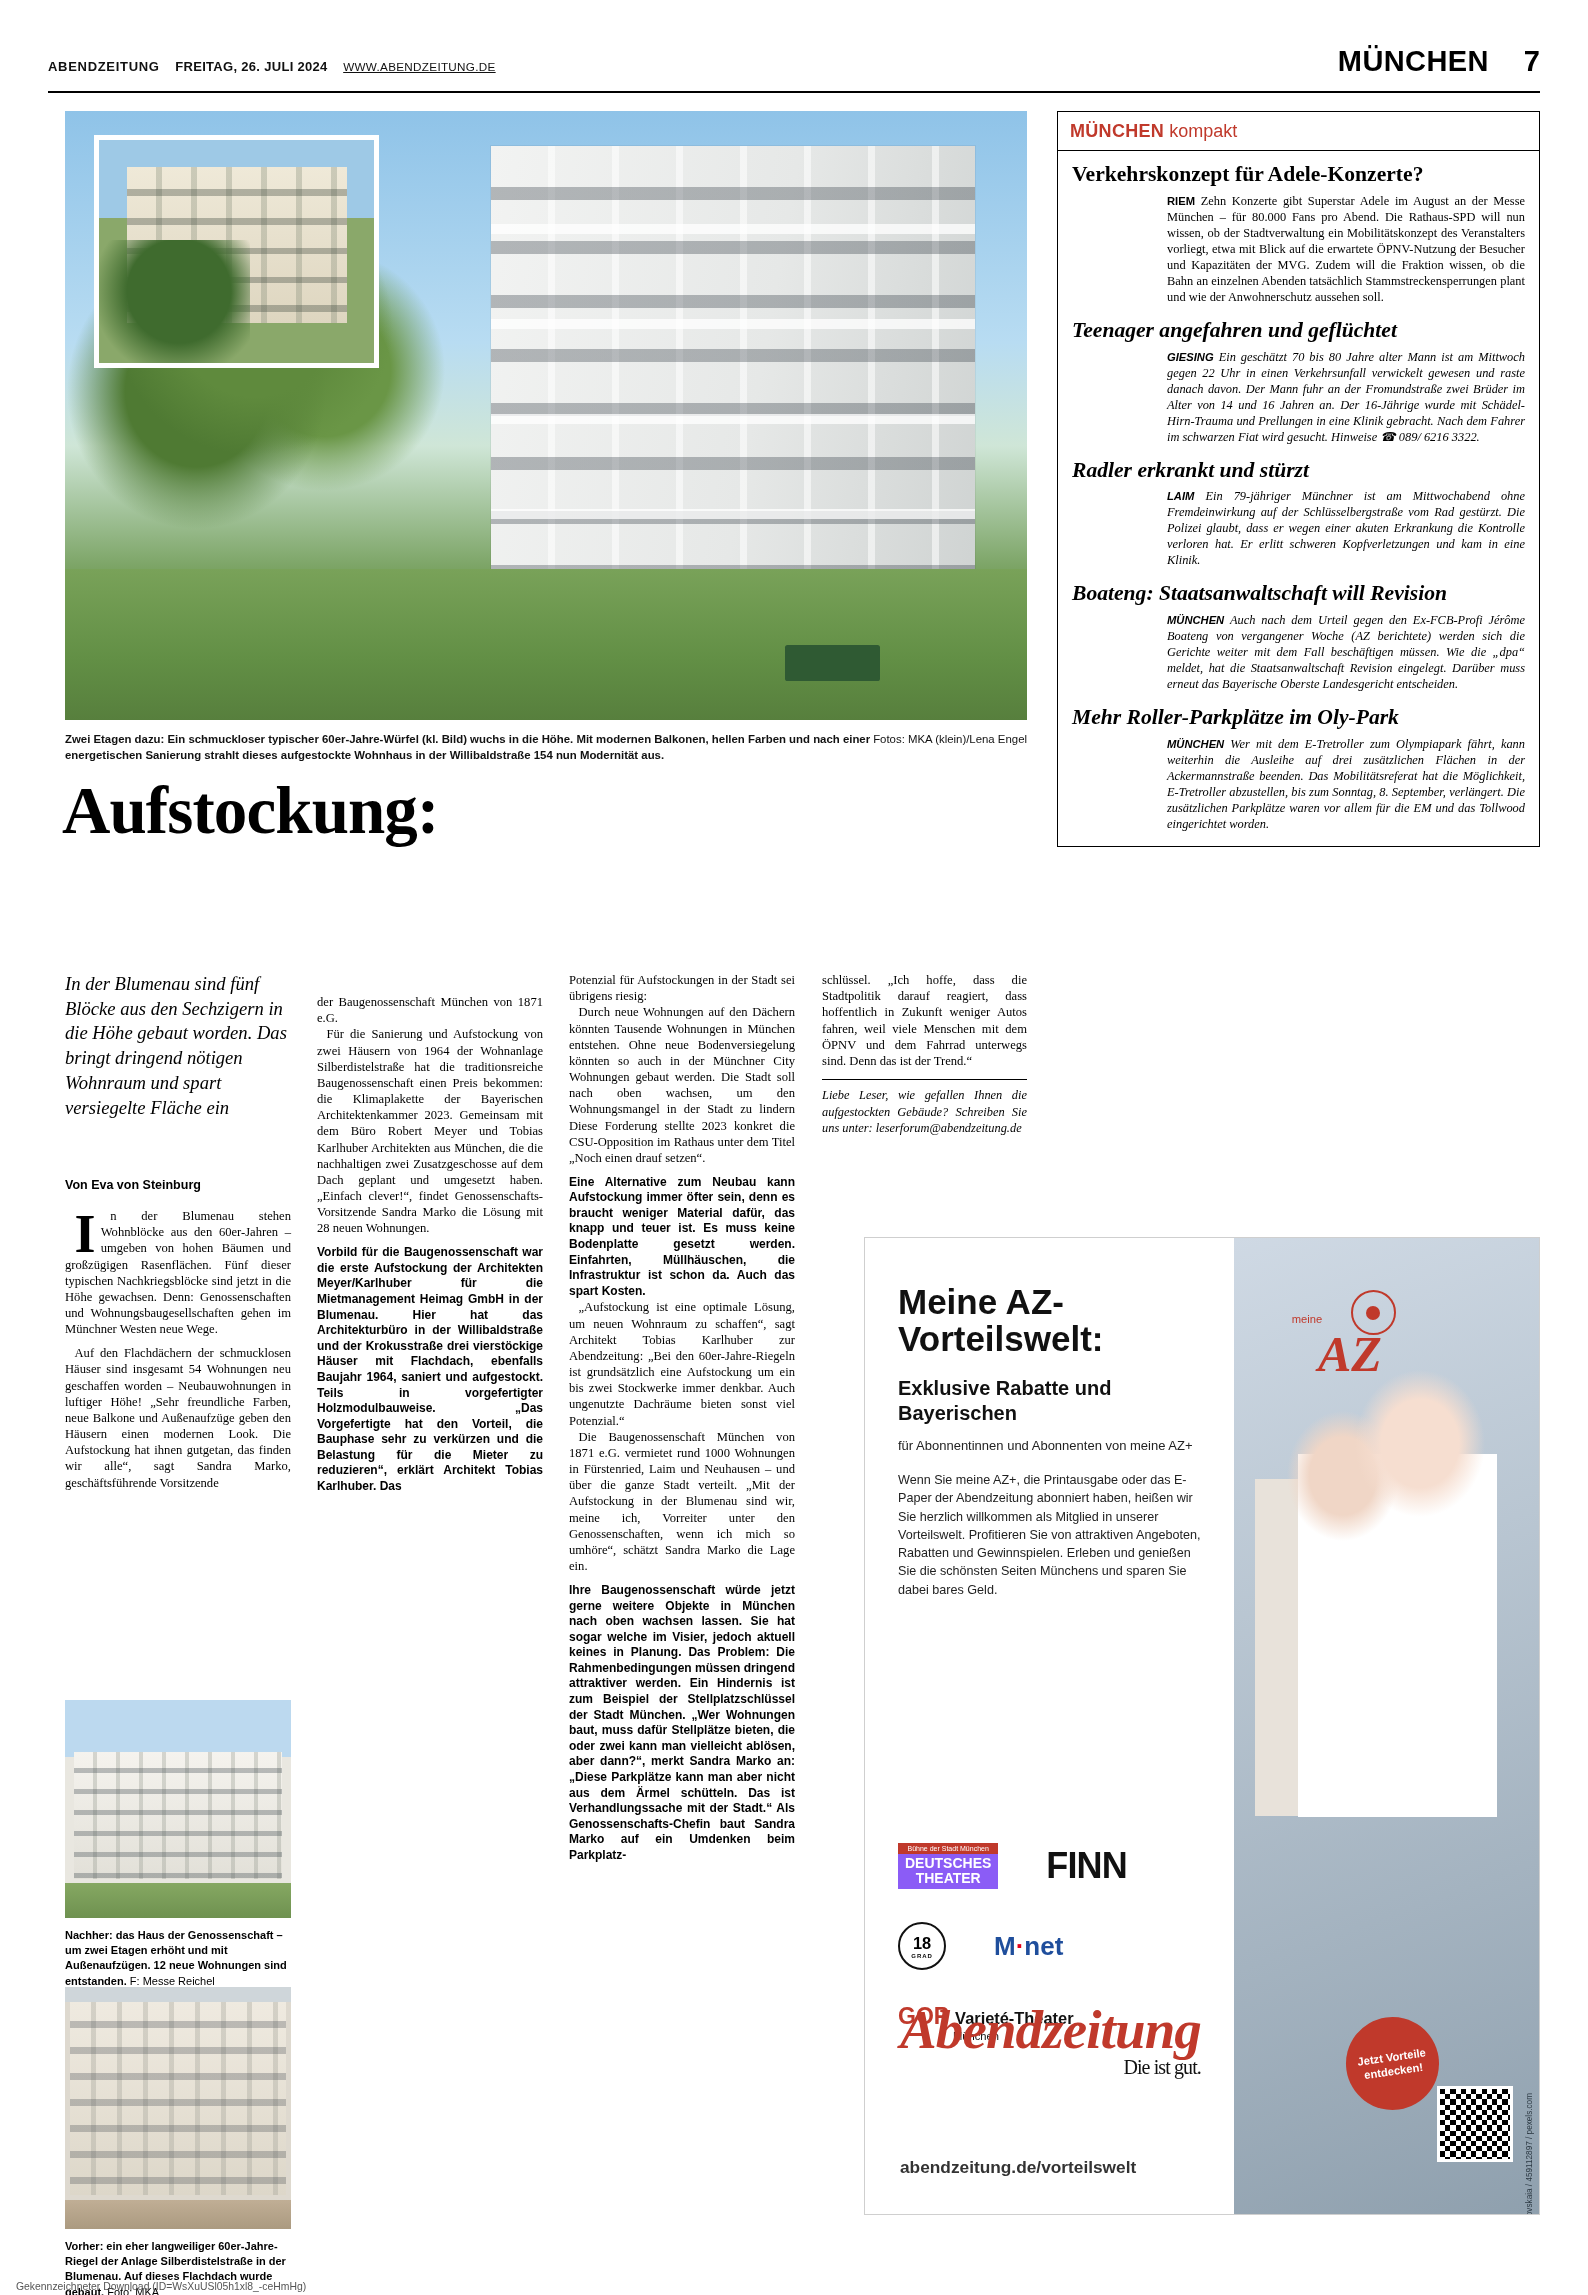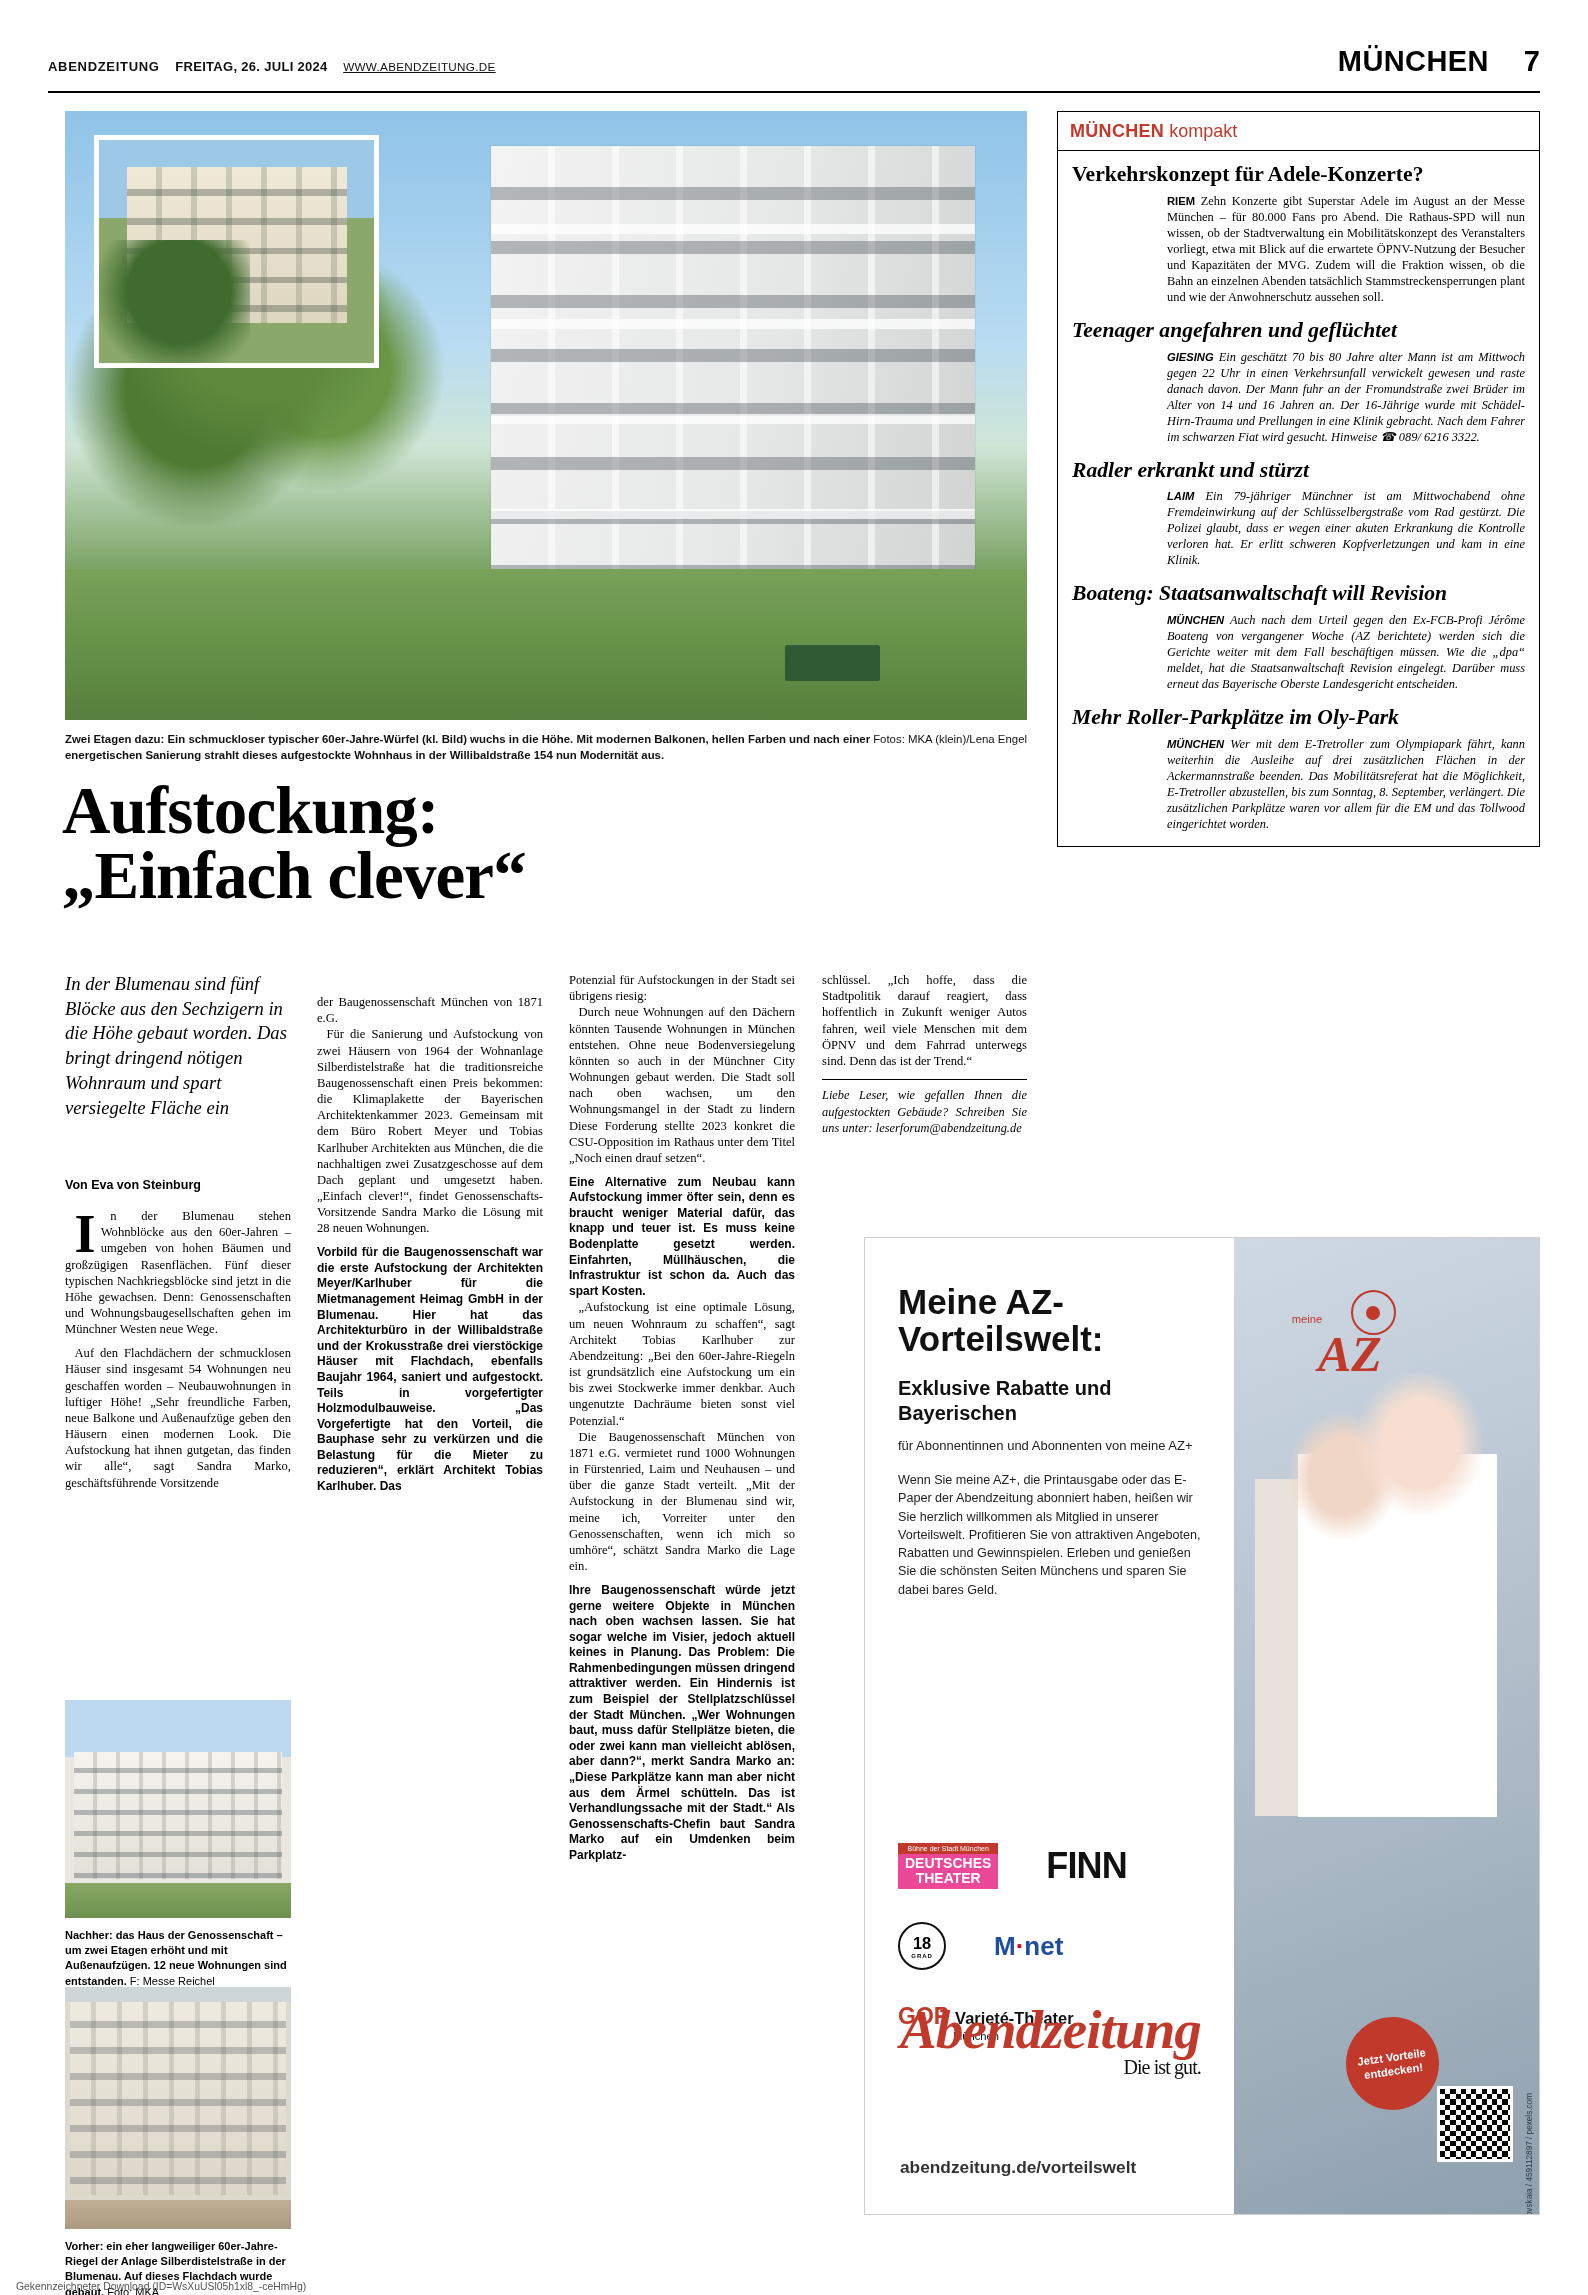--- a/index.html
+++ b/index.html
@@ -306,21 +306,21 @@
     position:absolute; left: 28px; top: 35px;
     font-family:"Liberation Serif", serif; font-style: italic; font-weight:700;
     font-size: 50px; color:#c0392b;
   }
   .logos {
     position:absolute; left: 33px; top: 605px; width: 337px;
   }
   .logo-row { display:flex; align-items:center; gap: 48px; margin-bottom: 33px; }
   .lg-theater {
     font-family:"Liberation Sans", sans-serif; font-weight:700; font-size:14px;
-    color:#fff; background:#ec4899; padding: 2.6px 7px; line-height:1.1; text-align:center;
+    color:#fff; background:#8b5cf6; padding: 2.6px 7px; line-height:1.1; text-align:center;
   }
   .lg-theater .small { display:block; font-size:7px; font-weight:400; background:#c0392b; margin:-2.6px -7px 1.7px -7px; padding:1.7px 0; }
   .lg-finn { font-family:"Liberation Sans", sans-serif; font-weight:700; font-size: 36px; letter-spacing:-0.9px; color:#111; }
   .lg-18 {
     width: 48px; height:48px; border:2.6px solid #111; border-radius:50%;
     display:flex; flex-direction:column; align-items:center; justify-content:center;
     font-family:"Liberation Sans", sans-serif; font-weight:700; font-size:16.4px;
   }
   .lg-18 span { font-size: 6px; font-weight:700; letter-spacing:0.9px; }
   .lg-mnet { font-family:"Liberation Sans", sans-serif; font-weight:700; font-size: 26px; color:#1f4e9c; }
@@ -399,21 +399,20 @@
     </div>
   </div>
 
   <div class="caption-main">
     <span class="credit">Fotos: MKA (klein)/Lena Engel</span>
     <span>Zwei Etagen dazu: Ein schmuckloser typischer 60er-Jahre-Würfel (kl. Bild) wuchs in die Höhe. Mit modernen Balkonen, hellen Farben und nach einer energetischen Sanierung strahlt dieses aufgestockte Wohnhaus in der Willibaldstraße 154 nun Modernität aus.</span>
   </div>
 
   <div class="headline">
     <span class="l1">Aufstockung:</span>
-    <span class="l2">„Einfach clever“</span>
   </div>
 
   <div class="standfirst">In der Blumenau sind fünf Blöcke aus den Sechzigern in die Höhe gebaut worden. Das bringt dringend nötigen Wohnraum und spart versiegelte Fläche ein</div>
   <div class="byline">Von Eva von Steinburg</div>
 
   <div class="col-a bodycol">
     <p class="dropcap-p"><span class="dropcap">I</span><span>n der Blumenau stehen Wohnblöcke aus den 60er-Jahren – umgeben von hohen Bäumen und großzügigen Rasenflächen. Fünf dieser typischen Nachkriegsblöcke sind jetzt in die Höhe gewachsen. Denn: Genossenschaften und Wohnungsbaugesellschaften gehen im Münchner Westen neue Wege.</span></p>
     <p style="margin-top:7.8px"><span>Auf den Flachdächern der schmucklosen Häuser sind insgesamt 54 Wohnungen neu geschaffen worden – Neubauwohnungen in luftiger Höhe! „Sehr freundliche Farben, neue Balkone und Außenaufzüge geben den Häusern einen modernen Look. Die Aufstockung hat ihnen gutgetan, das finden wir alle“, sagt Sandra Marko, geschäftsführende Vorsitzende</span></p>
   </div>
 

